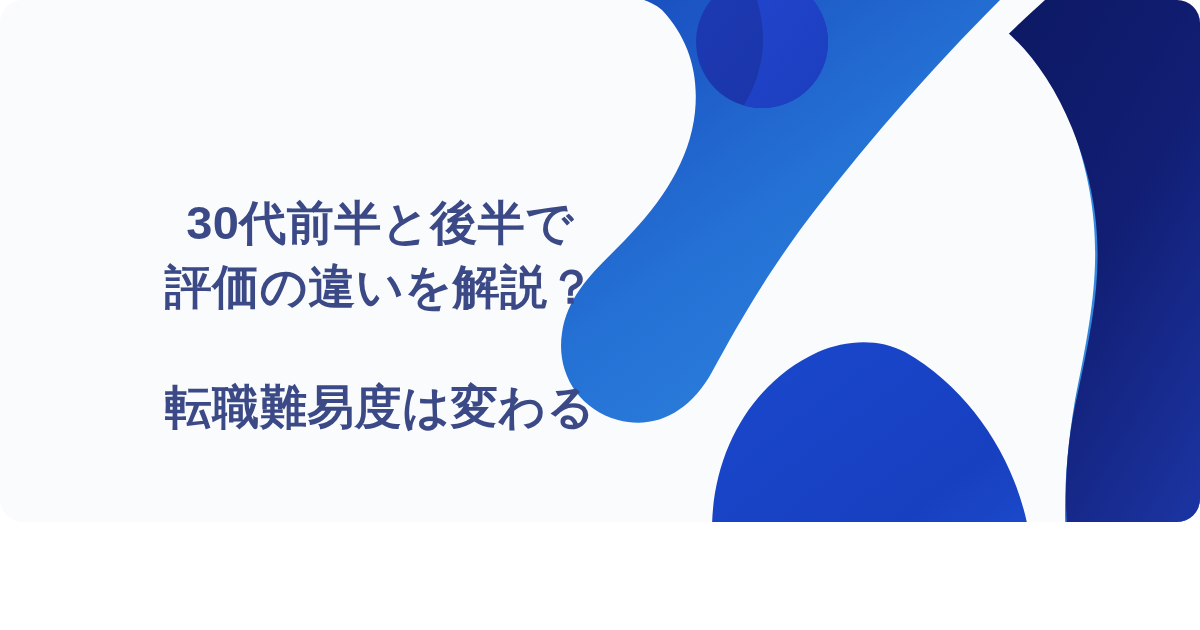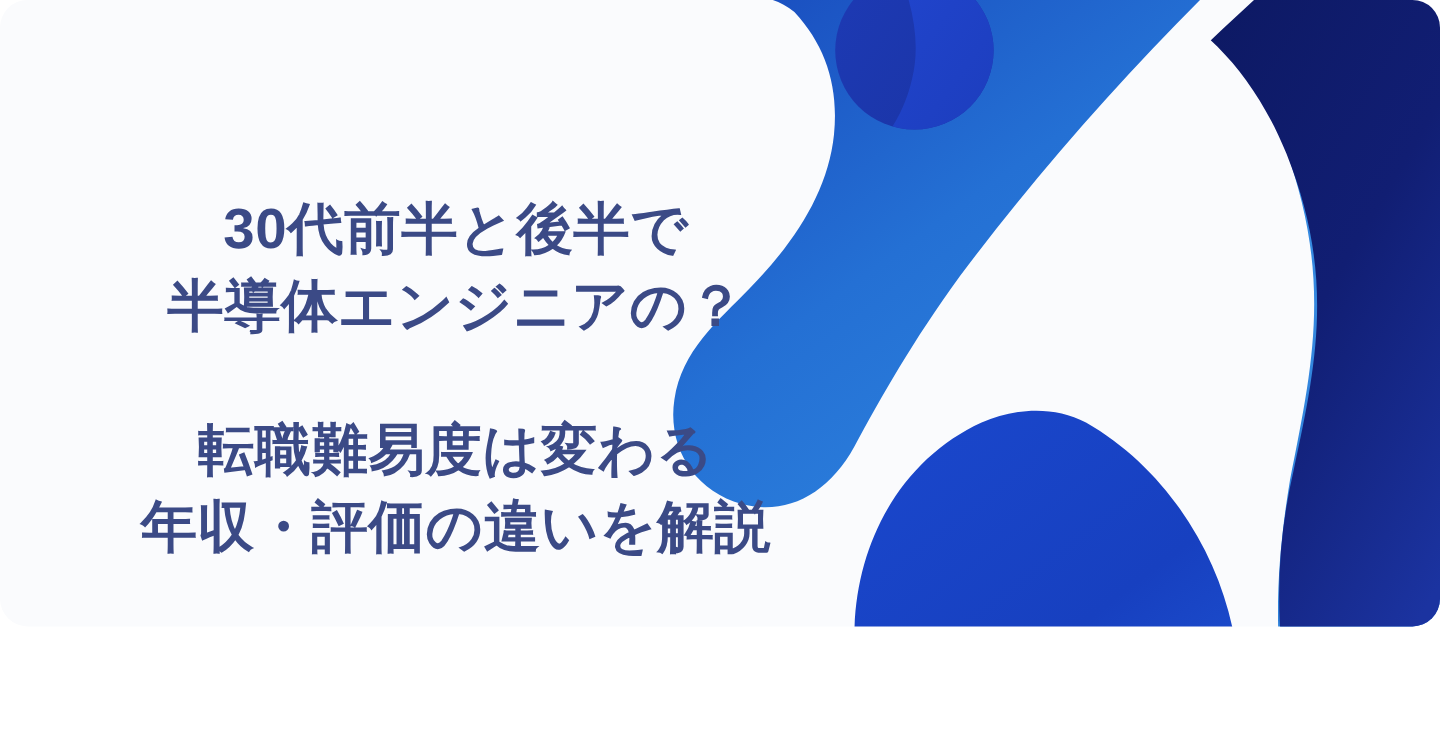--- a/index.html
+++ b/index.html
@@ -121,25 +121,24 @@
         <rect x="690" y="-40" width="160" height="180" fill="url(#gradCircleLeft)"></rect>
         <path d="M 742 -40 C 760 -2 768 34 760 66 C 754 92 742 110 730 124 L 850 124 L 850 -40 Z" fill="url(#gradCircleRight)"></path>
       </g>
     </g>
   </svg>
 
   <div class="headline-block">
 
     <div class="headline-group">
       <div class="headline-line">30代前半と後半で</div>
-      <div class="headline-line">半導体エンジニアの？</div>
+      <div class="headline-line">評価の違いを解説？</div>
     </div>
 
     <div class="headline-gap"></div>
 
     <div class="headline-group">
       <div class="headline-line">転職難易度は変わる</div>
-      <div class="headline-line">年収・評価の違いを解説</div>
     </div>
 
   </div>
 
 </div>
 
 </body></html>

